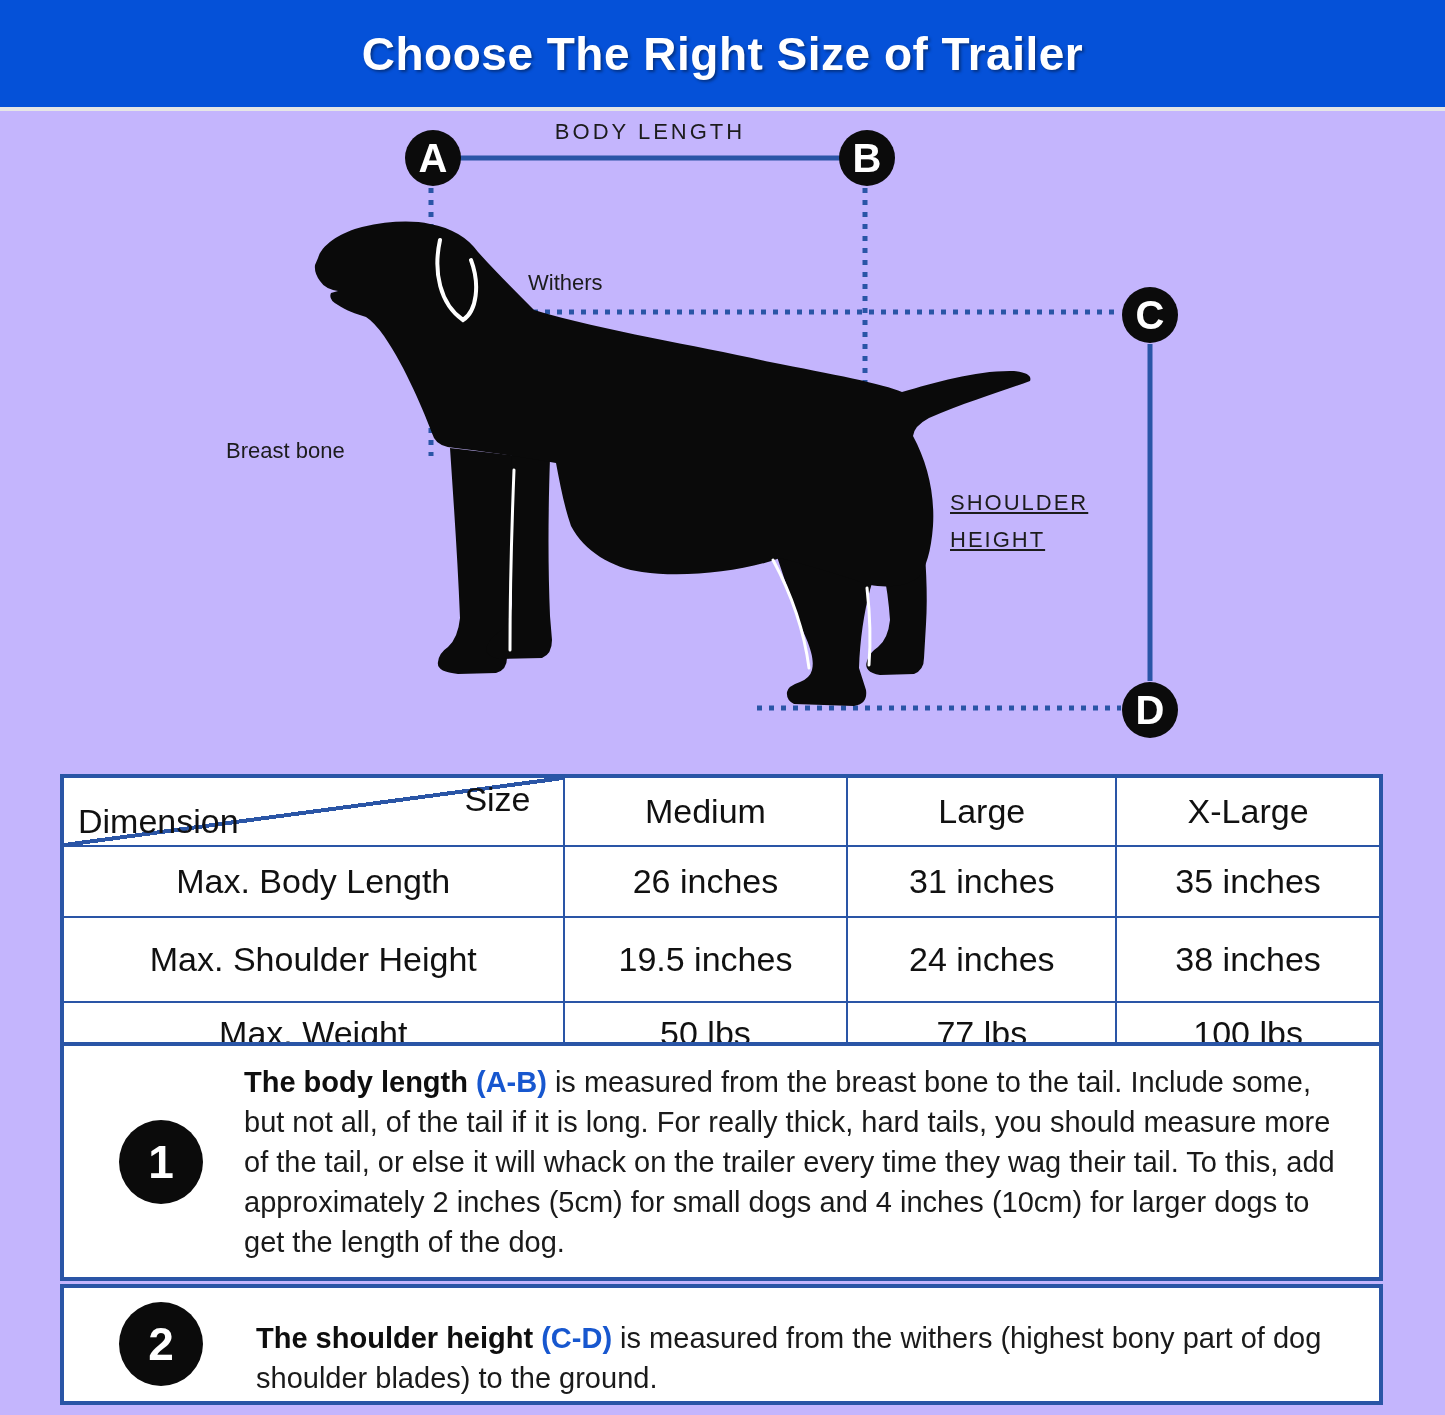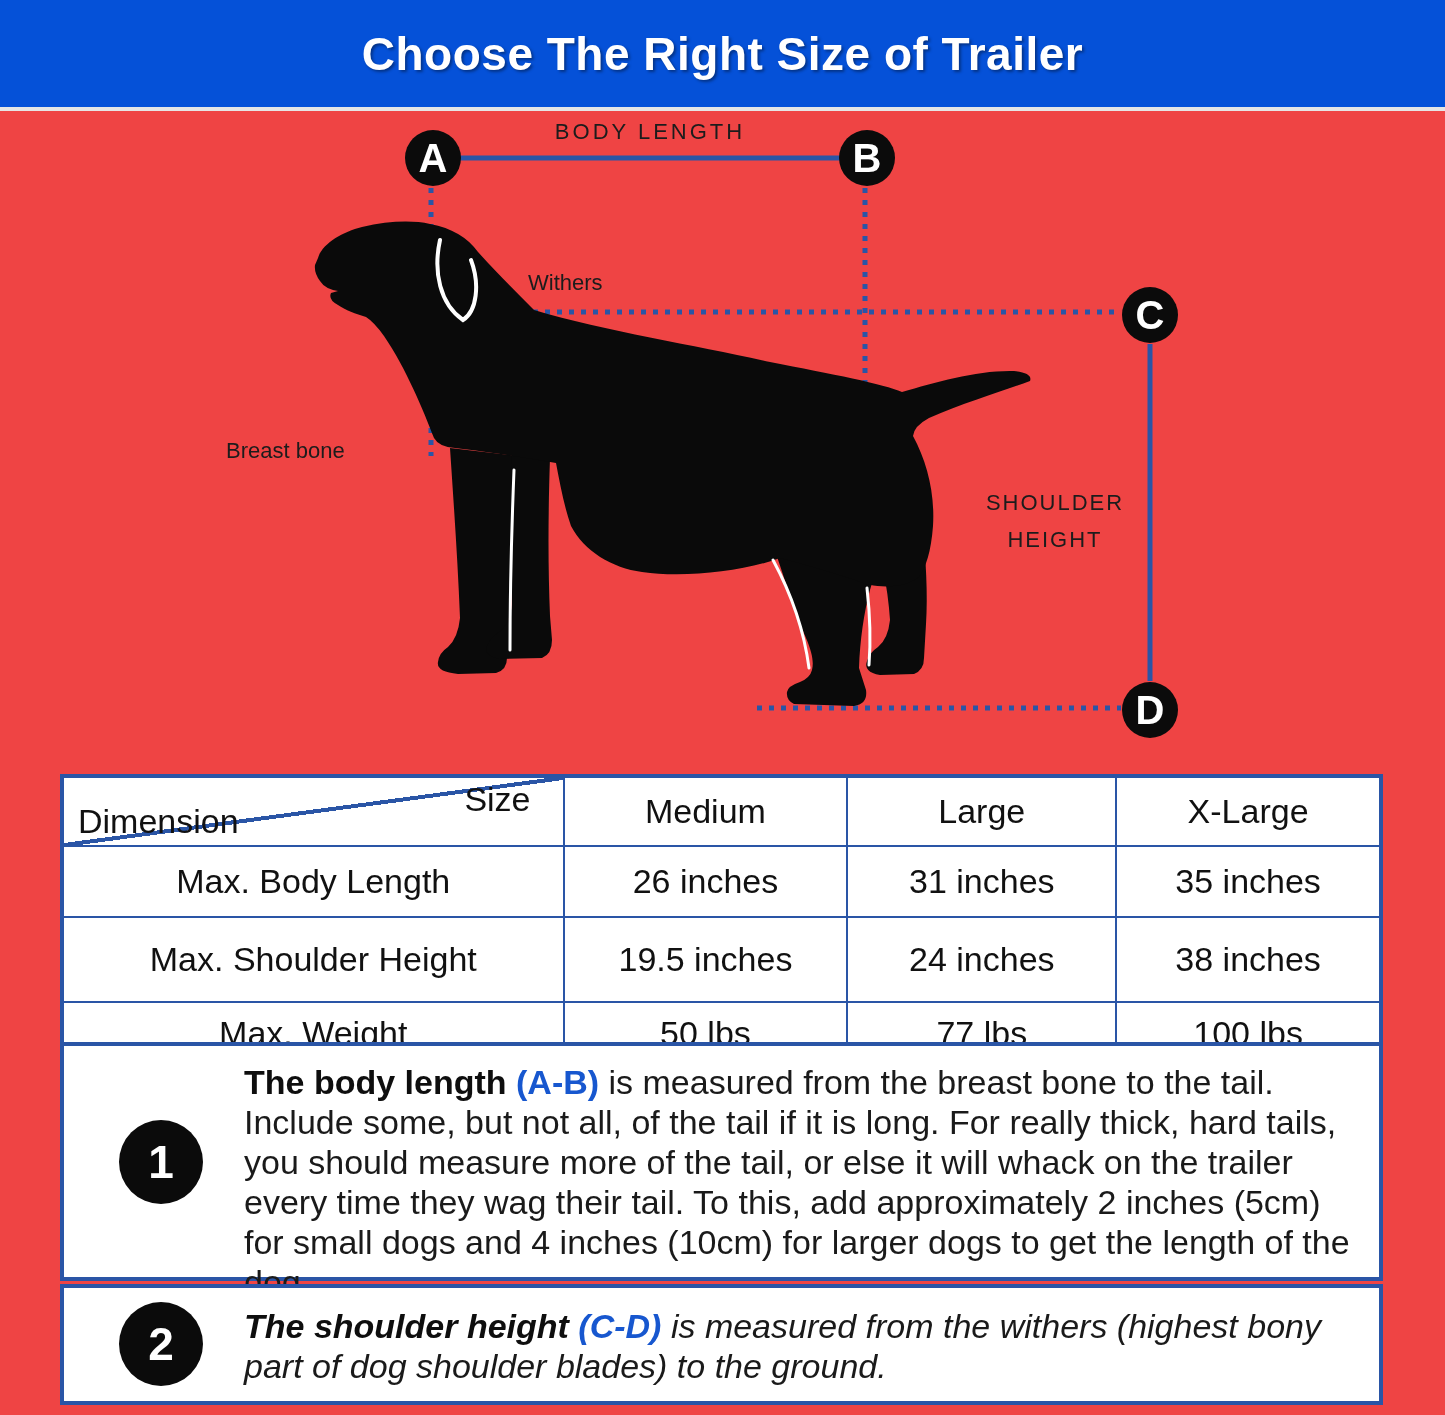--- a/index.html
+++ b/index.html
@@ -6,21 +6,21 @@
   :root{
     --header-bg:#0551d8;
     --line-blue:#2a55a6;
     --ref-blue:#1757cf;
     --dog-black:#0a0a0a;
     --text-dark:#161616;
   }
   .page{
     position:relative;
     width:1445px;height:1415px;
-    background:#ef4444;
+    background:#c4b5fd;
     font-family:"Liberation Sans", sans-serif;
     color:var(--text-dark);
     overflow:hidden;
   }
   
   .header{
     position:absolute;left:0;top:0;width:1445px;height:107px;
     background:var(--header-bg);
     border-bottom:4px solid #e6e6e6;
     display:flex;align-items:center;justify-content:center;
@@ -35,21 +35,21 @@
   .marker{
     position:absolute;width:56px;height:56px;border-radius:50%;
     background:#0b0b0b;color:#ffffff;
     display:flex;align-items:center;justify-content:center;
     font-size:40px;font-weight:bold;z-index:2;
   }
   .diag-label{
     position:absolute;font-size:22px;color:#1c1c1c;z-index:1;white-space:nowrap;
   }
   .caps{letter-spacing:3px;}
-  .shoulder{white-space:pre-line;text-align:center;line-height:37px;letter-spacing:2px;}
+  .shoulder{white-space:pre-line;line-height:37px;letter-spacing:2px;text-decoration:underline;}
   
   table.size-table{
     position:absolute;left:60px;top:774px;z-index:3;
     width:1323px;border-collapse:collapse;background:#fff;
     border:4px solid var(--line-blue);
     font-size:34px;color:#111;table-layout:fixed;
   }
   table.size-table td{border:2px solid var(--line-blue);text-align:center;vertical-align:middle;padding:0;}
   td.corner{
     position:relative;
@@ -70,21 +70,21 @@
   .note-2{top:1284px;height:113px;}
   .badge{
     position:absolute;left:55px;width:84px;height:84px;border-radius:50%;
     background:#0b0b0b;color:#fff;display:flex;align-items:center;justify-content:center;
     font-size:46px;font-weight:bold;
   }
   .note-1 .badge{top:74px;}
   .note-2 .badge{top:14px;}
   .note-text{
     position:absolute;left:180px;width:1110px;
-    font-size:34px;line-height:40px;color:#1a1a1a;
+    font-size:29px;line-height:40px;color:#1a1a1a;
   }
   .note-1 .note-text{top:16px;}
   .note-2 .note-text{top:18px;}
   .note-text .b{font-weight:bold;color:#0e0e0e;}
   .note-text .ref{font-weight:bold;color:var(--ref-blue);}
 </style>
 </head>
 <body>
 
 <div class="page">
@@ -241,20 +241,20 @@
       <span class="b">The body length</span>
       <span class="ref">(A-B)</span>
       <span>is measured from the breast bone to the tail. Include some,  but not all, of the tail if it is long. For really thick, hard tails, you should measure more of the tail, or else it will whack on the trailer every time they wag their tail. To this, add approximately 2 inches (5cm) for small dogs and 4 inches (10cm) for larger dogs to get the length of the dog.</span>
     </p>
   </div>
 
   <div class="note-box note-2">
     <div class="badge">
       <span>2</span>
     </div>
-    <p class="note-text" style="margin:0;font-style:italic;">
+    <p class="note-text" style="margin:12px;">
       <span class="b">The shoulder height</span>
       <span class="ref">(C-D)</span>
       <span>is measured from the withers (highest bony part of dog shoulder blades) to the ground.</span>
     </p>
   </div>
 
 </div>
 
 </body></html>

